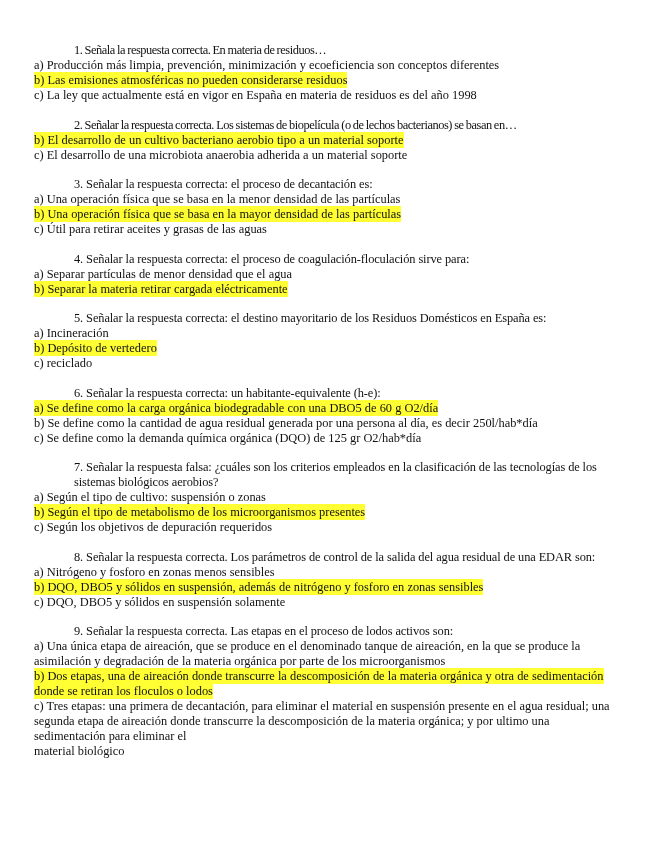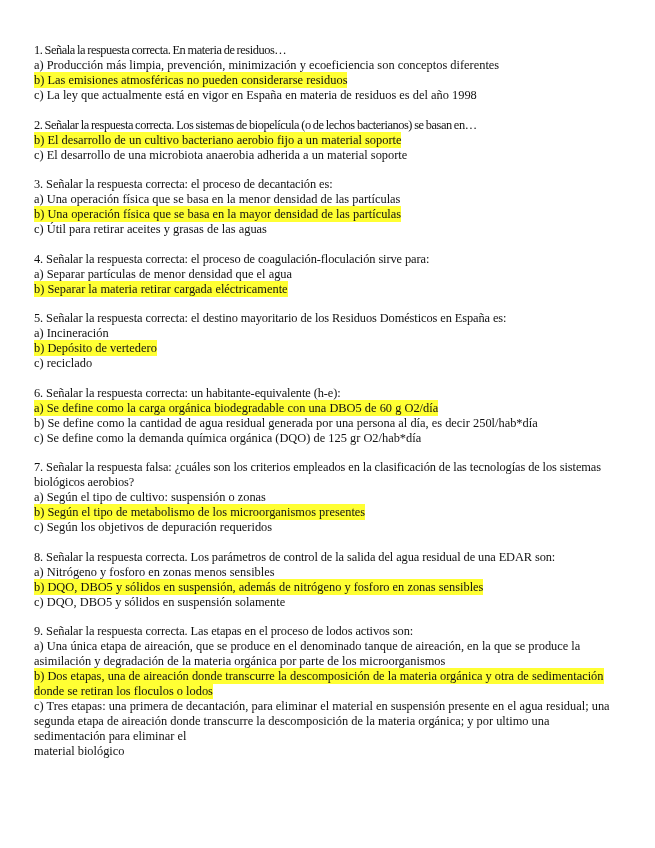--- a/index.html
+++ b/index.html
@@ -24,20 +24,21 @@
     }
     .question {
       margin: 0 0 14.5px 0;
     }
     .line {
       line-height: 15px;
       white-space: normal;
     }
     .stem {
       letter-spacing: -0.1px;
+      margin-left: 40px;
     }
     .q1 .stem, .q2 .stem {
       letter-spacing: -0.45px;
       word-spacing: -0.5px;
     }
     .option {
       display: block;
     }
     .hl {
       background: #ffff33;
@@ -54,21 +55,21 @@
 
   <div class="question q1">
     <div class="line stem">1. Señala la respuesta correcta. En materia de residuos…</div>
     <div class="line option"><span>a) Producción más limpia, prevención, minimización y ecoeficiencia son conceptos diferentes</span></div>
     <div class="line option"><span class="hl">b) Las emisiones atmosféricas no pueden considerarse residuos</span></div>
     <div class="line option"><span>c) La ley que actualmente está en vigor en España en materia de residuos es del año 1998</span></div>
   </div>
 
   <div class="question q2">
     <div class="line stem">2. Señalar la respuesta correcta. Los sistemas de biopelícula (o de lechos bacterianos) se basan en…</div>
-    <div class="line option"><span class="hl">b) El desarrollo de un cultivo bacteriano aerobio fijo a un material soporte</span></div>
+    <div class="line option"><span class="hl">b) El desarrollo de un cultivo bacteriano aerobio tipo a un material soporte</span></div>
     <div class="line option"><span>c) El desarrollo de una microbiota anaerobia adherida a un material soporte</span></div>
   </div>
 
   <div class="question q3">
     <div class="line stem">3. Señalar la respuesta correcta: el proceso de decantación es:</div>
     <div class="line option"><span>a) Una operación física que se basa en la menor densidad de las partículas</span></div>
     <div class="line option"><span class="hl">b) Una operación física que se basa en la mayor densidad de las partículas</span></div>
     <div class="line option"><span>c) Útil para retirar aceites y grasas de las aguas</span></div>
   </div>
 

